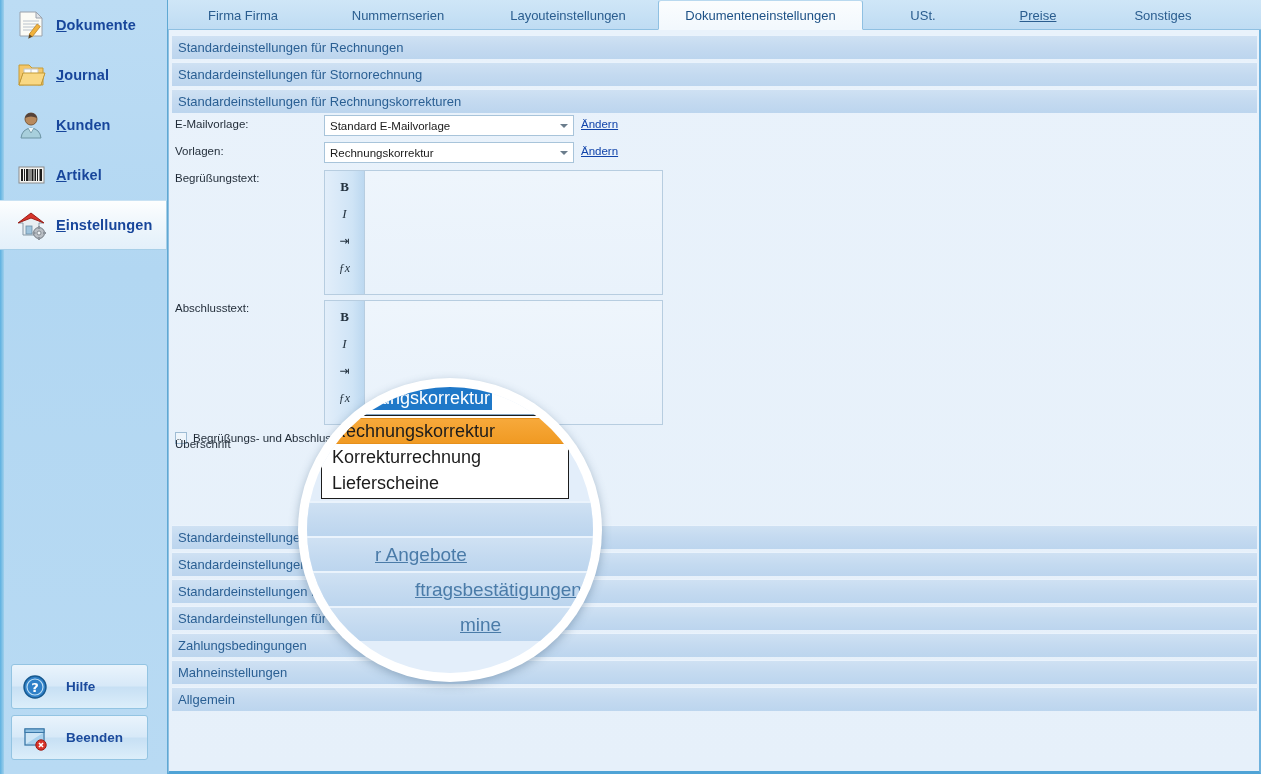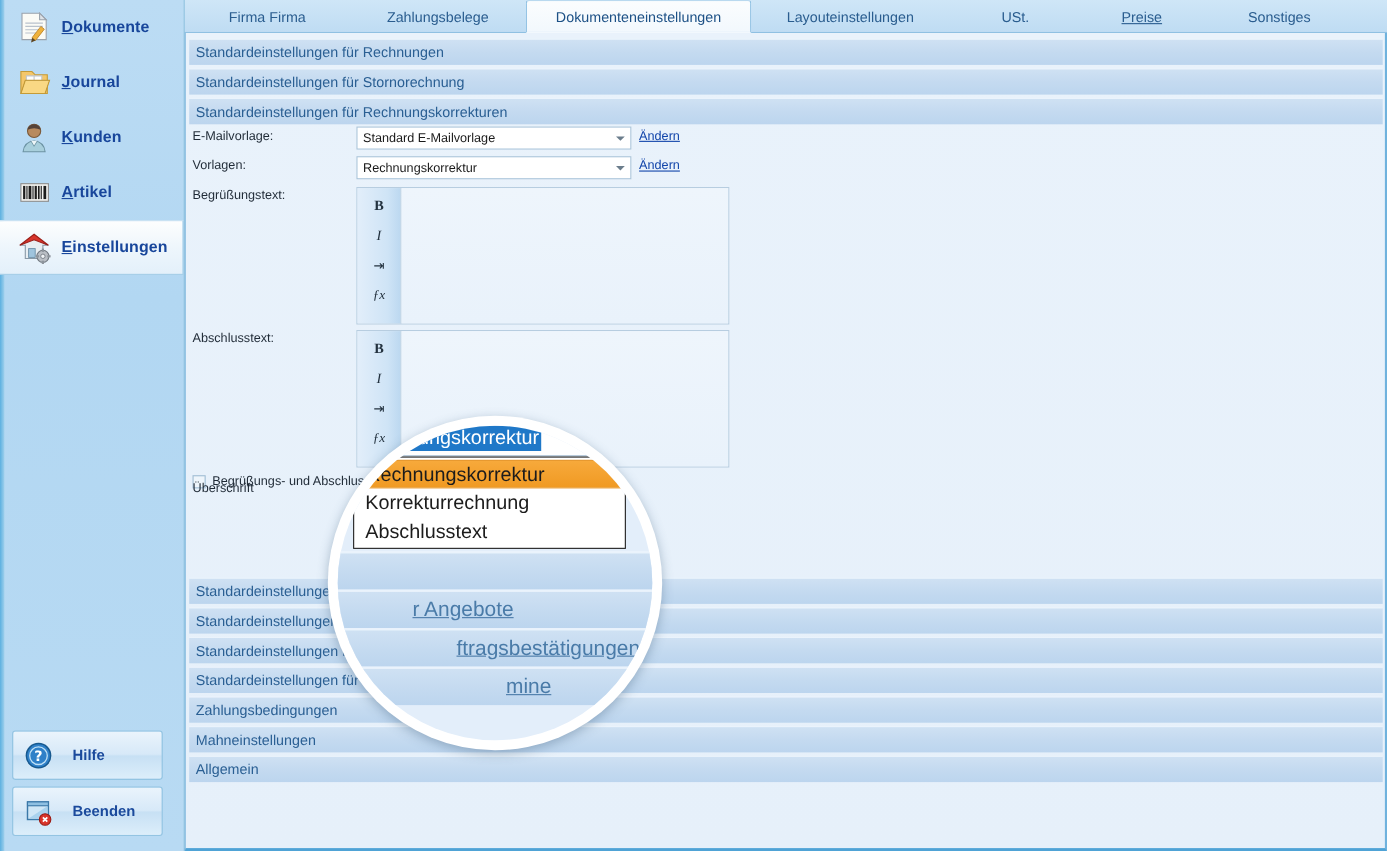--- a/index.html
+++ b/index.html
@@ -404,23 +404,23 @@
         </span>
         <span class="side-btn-label">Beenden</span>
       </div>
     </div>
   </div>
 
   <div class="main">
 
     <div class="tabstrip">
       <div class="tab" style="width:150px">Firma Firma</div>
-      <div class="tab" style="width:160px">Zahlungsbelege</div>
+      <div class="tab" style="width:160px">Nummernserien</div>
+      <div class="tab" style="width:180px">Layouteinstellungen</div>
       <div class="tab active" style="width:205px">Dokumenteneinstellungen</div>
-      <div class="tab" style="width:180px">Layouteinstellungen</div>
       <div class="tab" style="width:120px">USt.</div>
       <div class="tab" style="width:110px">
           <u>Preise</u>
         </div>
       <div class="tab" style="width:140px">Sonstiges</div>
     </div>
 
     <div class="content">
 
       <div class="bar" style="top:5px">Standardeinstellungen für Rechnungen</div>
@@ -505,20 +505,20 @@
         <div class="mg-combo">
           <span class="mg-combo-text">Rechnungskorrektur</span>
           <span class="mg-combo-arrow">
               <i class="mg-tri"></i>
             </span>
         </div>
 
         <div class="mg-list">
           <div class="mg-opt sel">Rechnungskorrektur</div>
           <div class="mg-opt">Korrekturrechnung</div>
-          <div class="mg-opt">Abschlusstext</div>
+          <div class="mg-opt">Lieferscheine</div>
         </div>
 
       </div>
     </div>
   </div>
 
 </div>
 
 </body></html>

